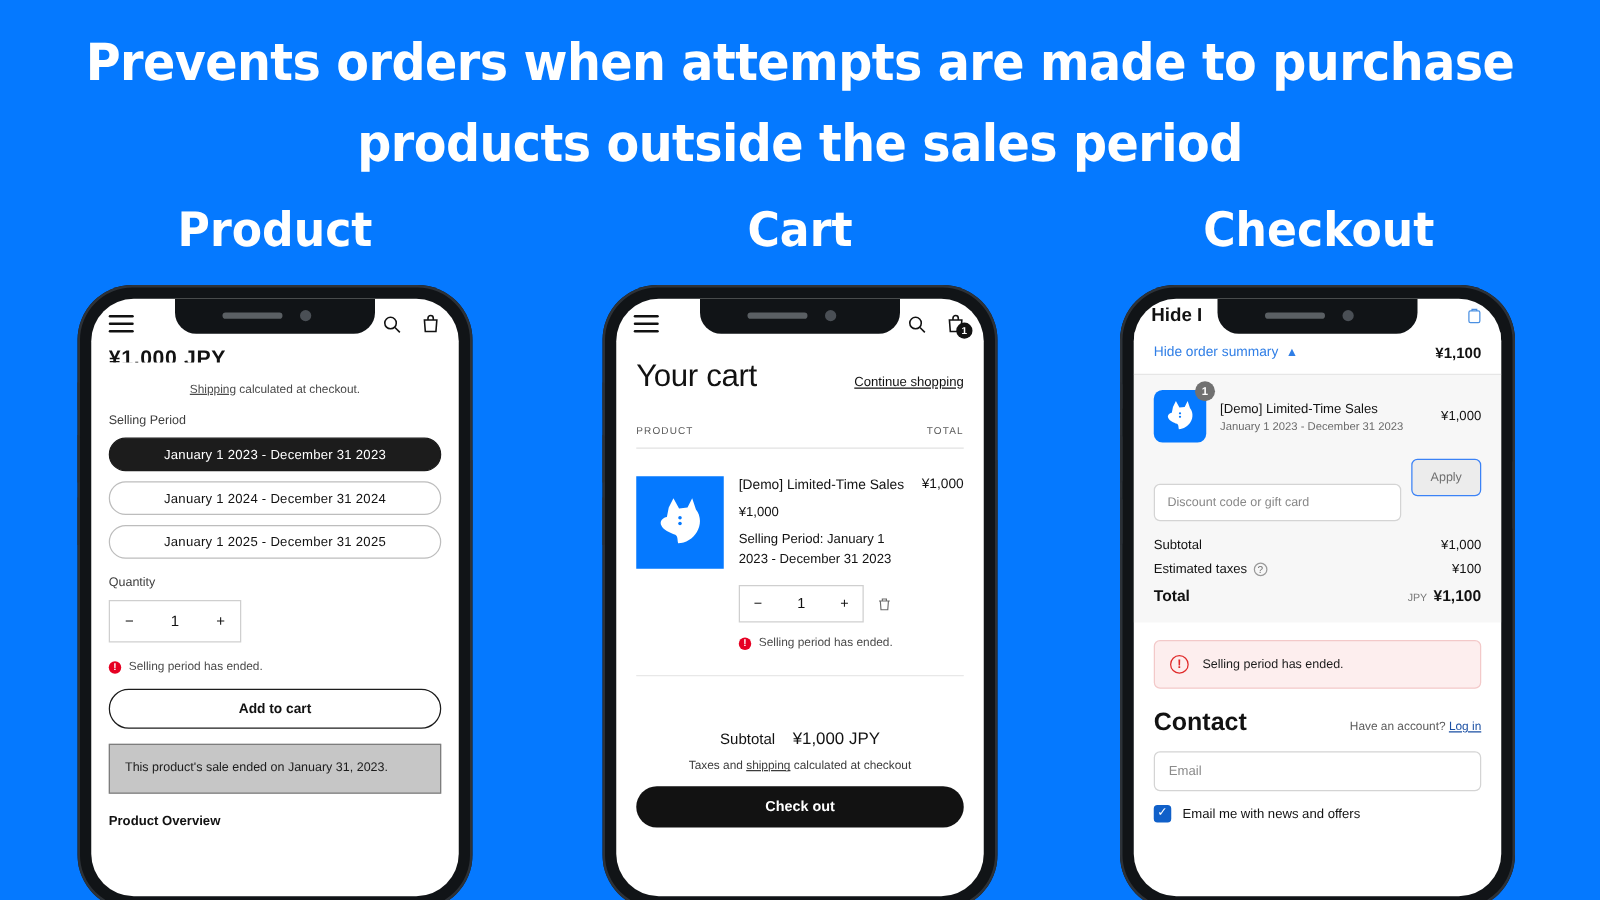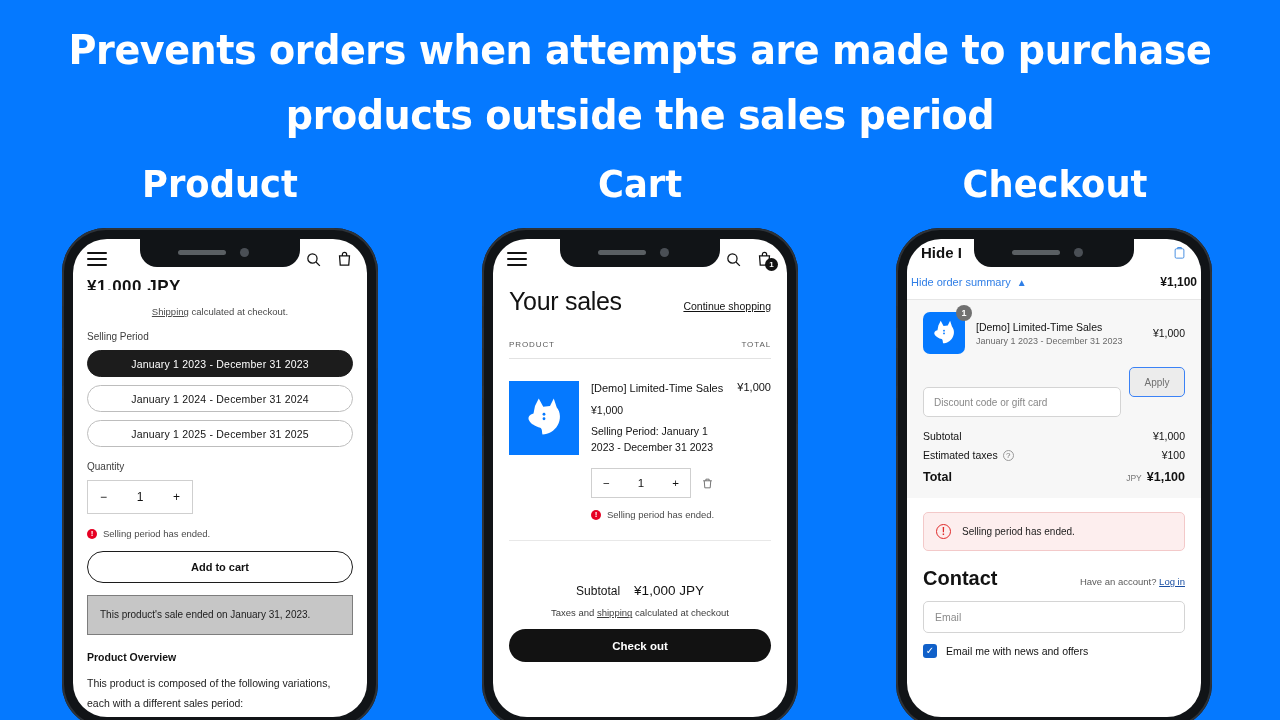--- a/index.html
+++ b/index.html
@@ -204,21 +204,21 @@
   }
 
   
   .k-store {
     height: 26px; display: flex; align-items: center;
     padding: 0 14px; font-size: 15px; font-weight: 700; color: #121212;
     position: relative; z-index: 25; overflow: hidden;
   }
   .k-bag { margin-left: auto; }
   .k-sum {
-    display: flex; align-items: center; padding: 10px 4px;
+    display: flex; align-items: center; padding: 10px 16px;
     border-bottom: 1px solid #e6e6e6; background: #fff;
   }
   .k-sum-link { color: #2f7ee6; font-size: 11px; }
   .k-chev { color: #2f7ee6; font-size: 10px; margin-left: 6px; }
   .k-sum-amt { margin-left: auto; font-size: 12px; font-weight: 700; color: #121212; }
   .k-panel { background: #f7f7f7; padding: 12px 16px 14px; }
   .k-line { display: flex; align-items: center; gap: 11px; }
   .k-thumb-wrap { position: relative; flex: none; }
   .k-thumb {
     width: 42px; height: 42px; background: #0579ff; border-radius: 7px;
@@ -367,21 +367,20 @@
 
         <div class="add-cart">
           <span>Add to cart</span>
         </div>
 
         <div class="notice-box">
           <span>This product's sale ended on January 31, 2023.</span>
         </div>
 
         <div class="ov-title">Product Overview</div>
-        <div class="ov-text">This product is composed of the following variations, each with a different sales period:</div>
       </div>
     </div>
   </div>
 
   <div class="phone phone-2">
     <div class="btn-side btn-mute"></div>
     <div class="btn-side btn-volup"></div>
     <div class="btn-side btn-voldn"></div>
     <div class="btn-side btn-power"></div>
 
@@ -409,21 +408,21 @@
               <path d="M5 7h14l-1 13H6L5 7z"></path>
                 <path d="M9 7V5a3 3 0 0 1 6 0v2"></path>
             </svg>
             <span class="cart-badge">1</span>
           </span>
         </div>
       </div>
 
       <div class="c-body">
         <div class="cart-head">
-          <div class="cart-title">Your sales</div>
+          <div class="cart-title">Your cart</div>
           <div class="cont-shop">Continue shopping</div>
         </div>
 
         <div class="cart-cols">
           <span>PRODUCT</span>
           <span class="r">TOTAL</span>
         </div>
         <div class="hr"></div>
 
         <div class="cart-item">

